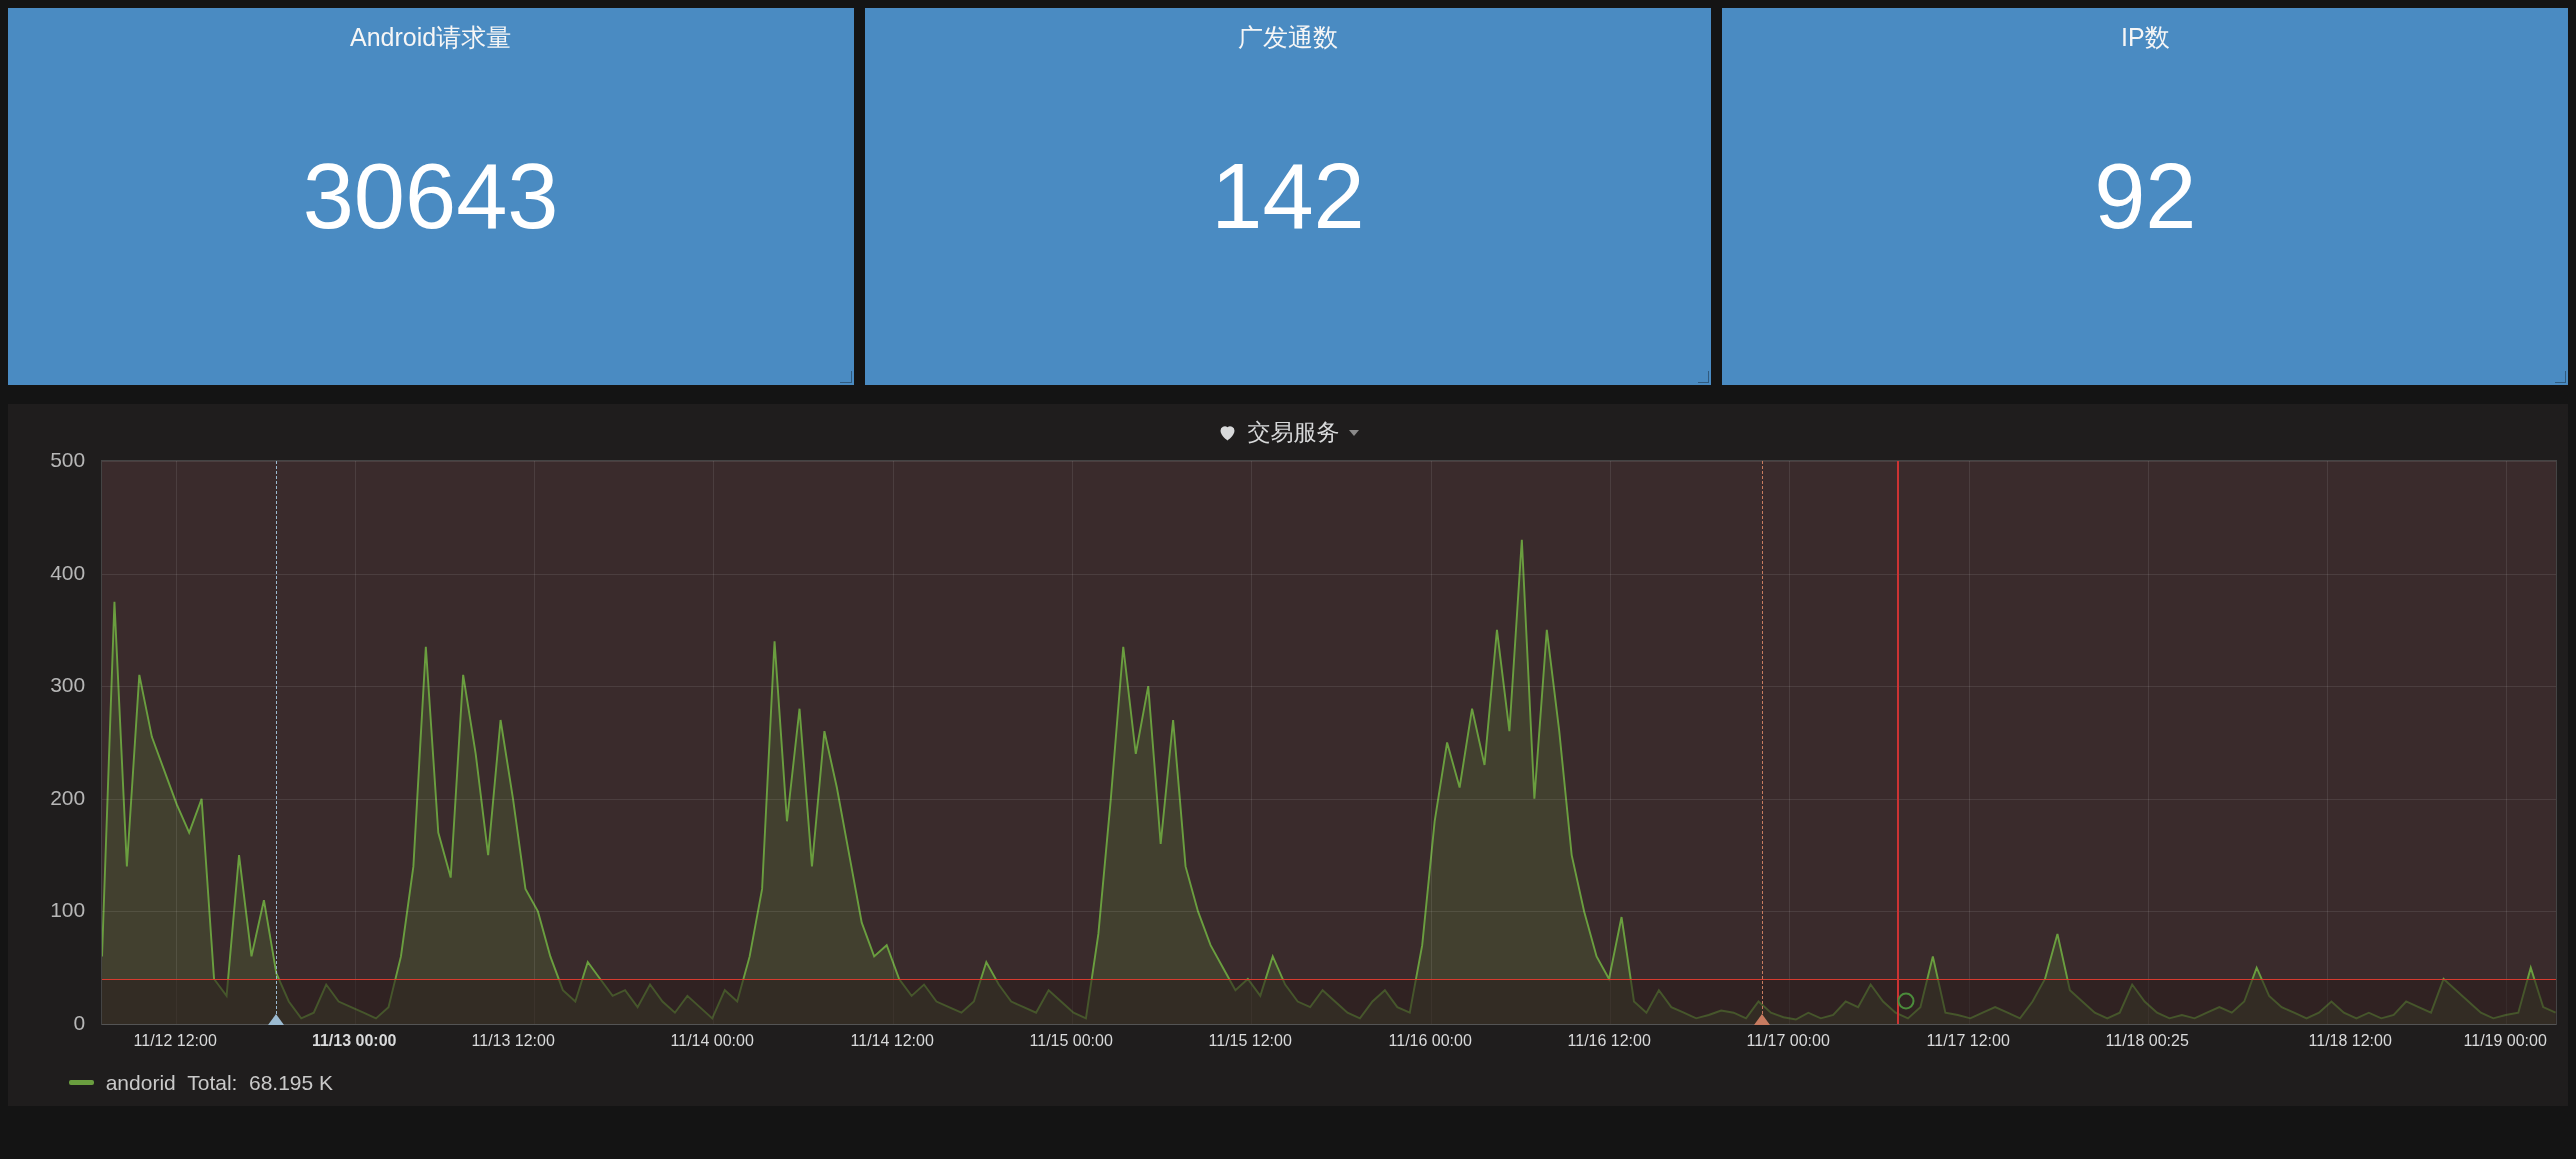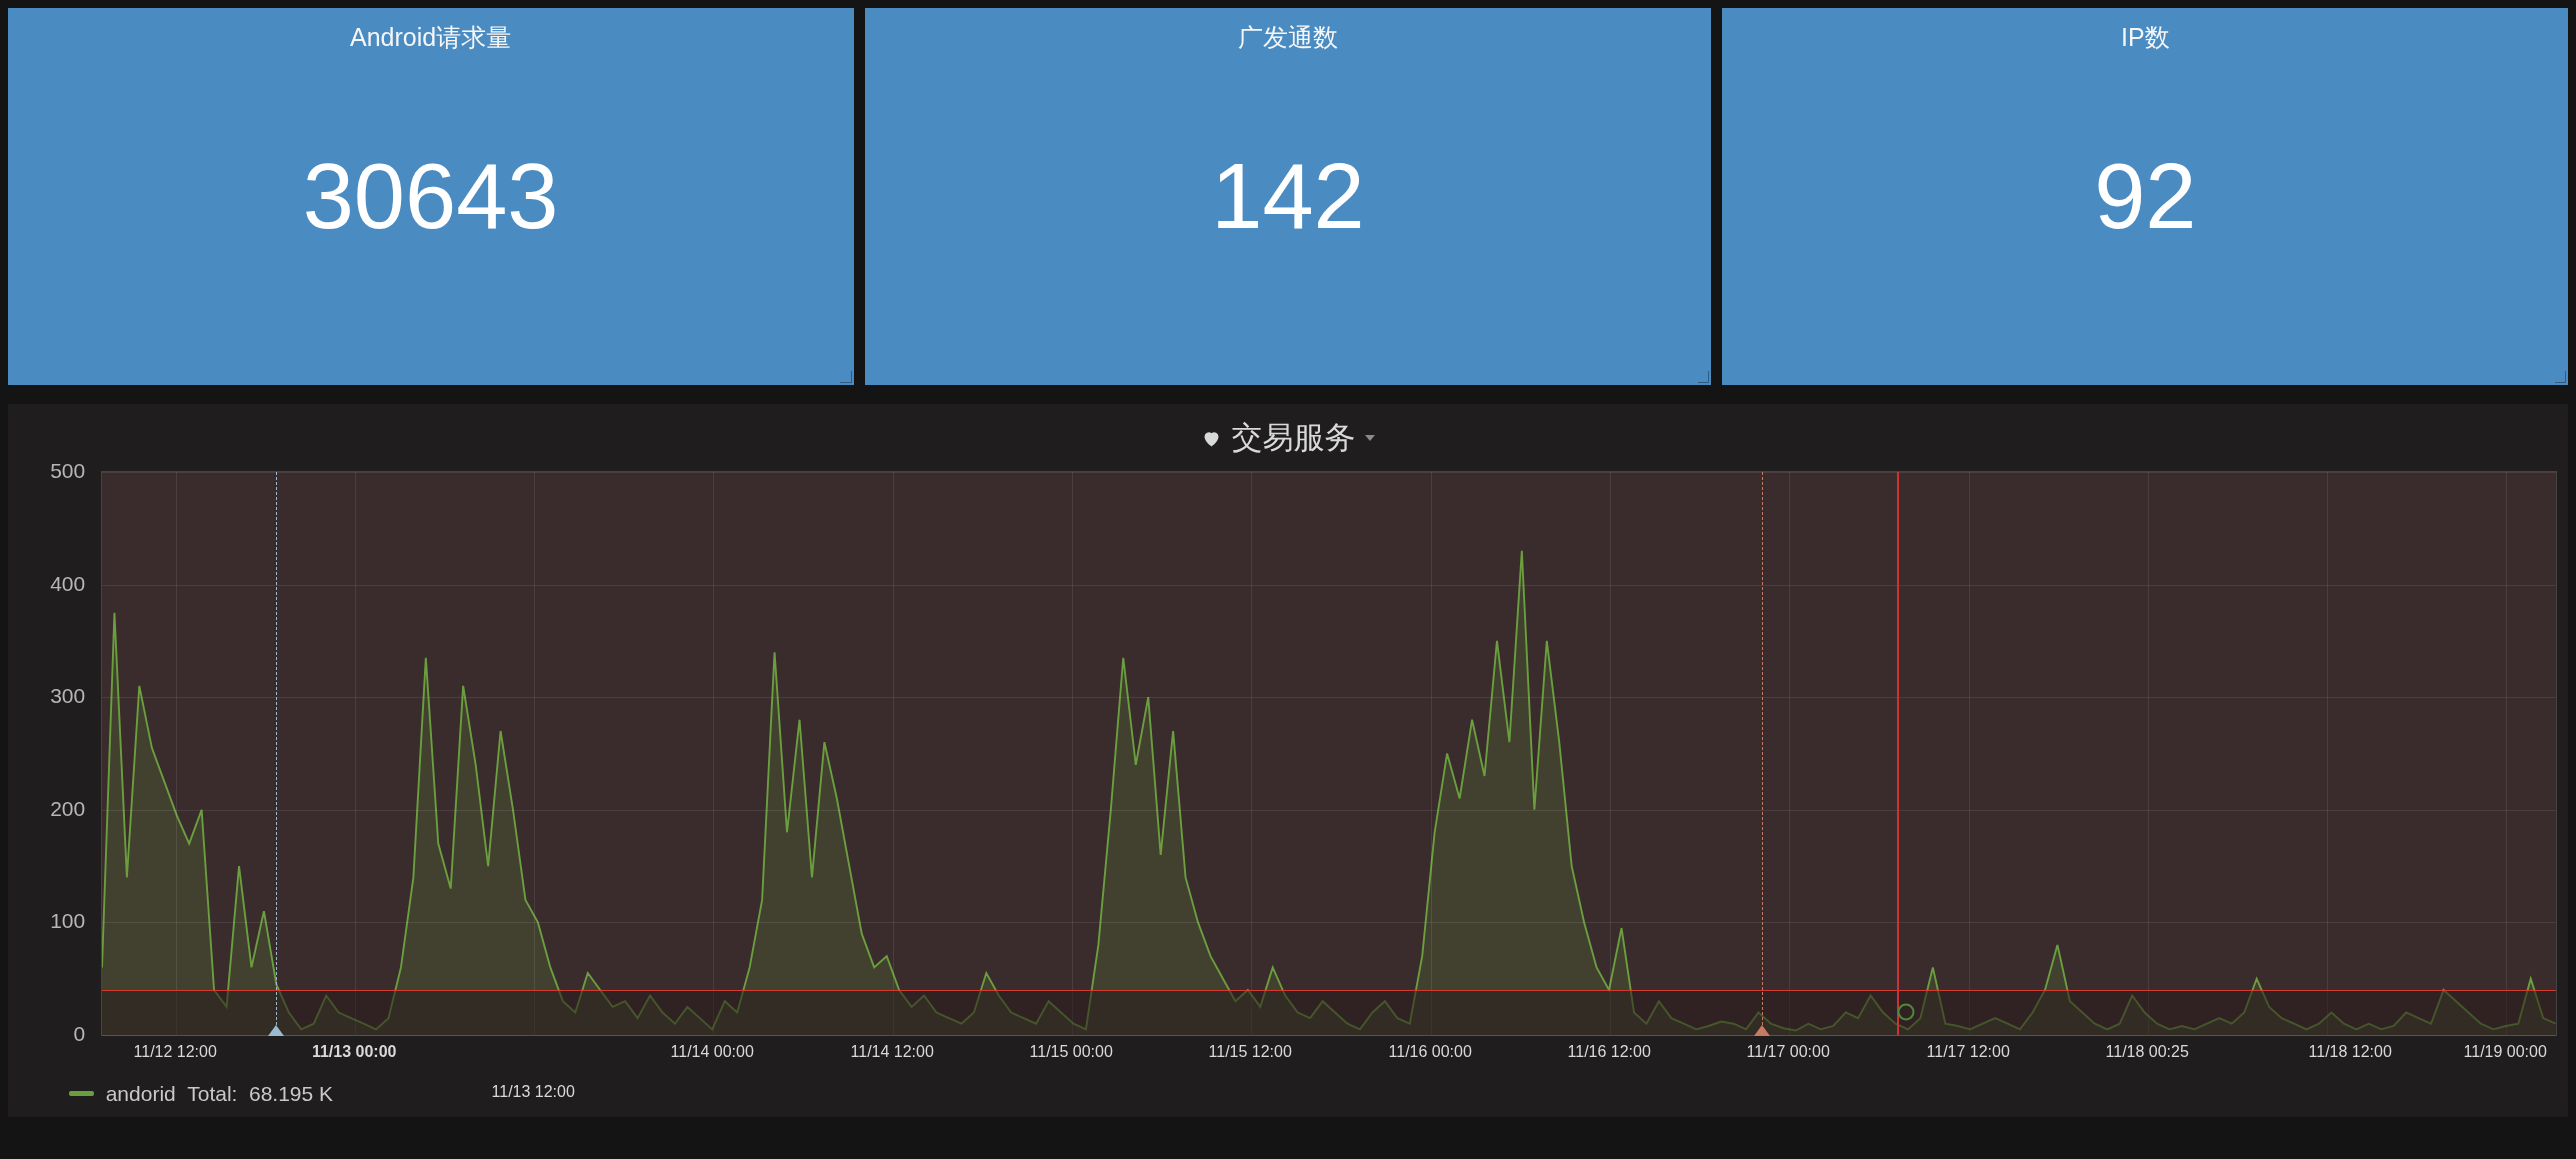--- a/index.html
+++ b/index.html
@@ -50,21 +50,21 @@
   .graph-panel {
     background: #1f1d1d;
     padding: 7.7px 11.5px 11.5px 11.5px;
   }
   .graph-header {
     display: flex;
     align-items: center;
     justify-content: center;
     gap: 9.6px;
     color: #d8d9da;
-    font-size: 31px;
+    font-size: 23px;
     padding: 5.7px 0 11.5px 0;
   }
   .chevron-down {
     width: 0; height: 0;
     border-left: 5.7px solid transparent;
     border-right: 5.7px solid transparent;
     border-top: 6.7px solid #8a8a8a;
   }
   .heart-icon svg { display: block; }
   .chart-wrap {
@@ -218,21 +218,21 @@
         <div class="marker-line" style="left: 174px; border-color: rgb(155, 186, 209);"></div>
         <div class="marker-tri" style="left: 174px; bottom: -1.9px; border-bottom: 11.5px solid rgb(155, 186, 209);"></div>
         <div class="marker-line" style="left: 1660px; border-color: rgb(199, 123, 96);"></div>
         <div class="marker-tri" style="left: 1660px; bottom: -1.9px; border-bottom: 11.5px solid rgb(199, 123, 96);"></div>
         <div class="event-red" style="left: 1795px;"></div>
         <div class="ok-circle" style="left: 1804px; top: 540px;"></div>
       </div>
     <div class="xaxis-wrap" id="xaxis">
         <div class="xtick" style="left: 74px;">11/12 12:00</div>
         <div class="xtick" style="left: 253px; font-weight: bold;">11/13 00:00</div>
-        <div class="xtick" style="left: 432px; margin-top: 40px;">11/13 12:00</div>
+        <div class="xtick" style="left: 412px;">11/13 12:00</div>
         <div class="xtick" style="left: 611px;">11/14 00:00</div>
         <div class="xtick" style="left: 791px;">11/14 12:00</div>
         <div class="xtick" style="left: 970px;">11/15 00:00</div>
         <div class="xtick" style="left: 1149px;">11/15 12:00</div>
         <div class="xtick" style="left: 1329px;">11/16 00:00</div>
         <div class="xtick" style="left: 1508px;">11/16 12:00</div>
         <div class="xtick" style="left: 1687px;">11/17 00:00</div>
         <div class="xtick" style="left: 1867px;">11/17 12:00</div>
         <div class="xtick" style="left: 2046px;">11/18 00:25</div>
         <div class="xtick" style="left: 2225px; margin-left: 24px;">11/18 12:00</div>

